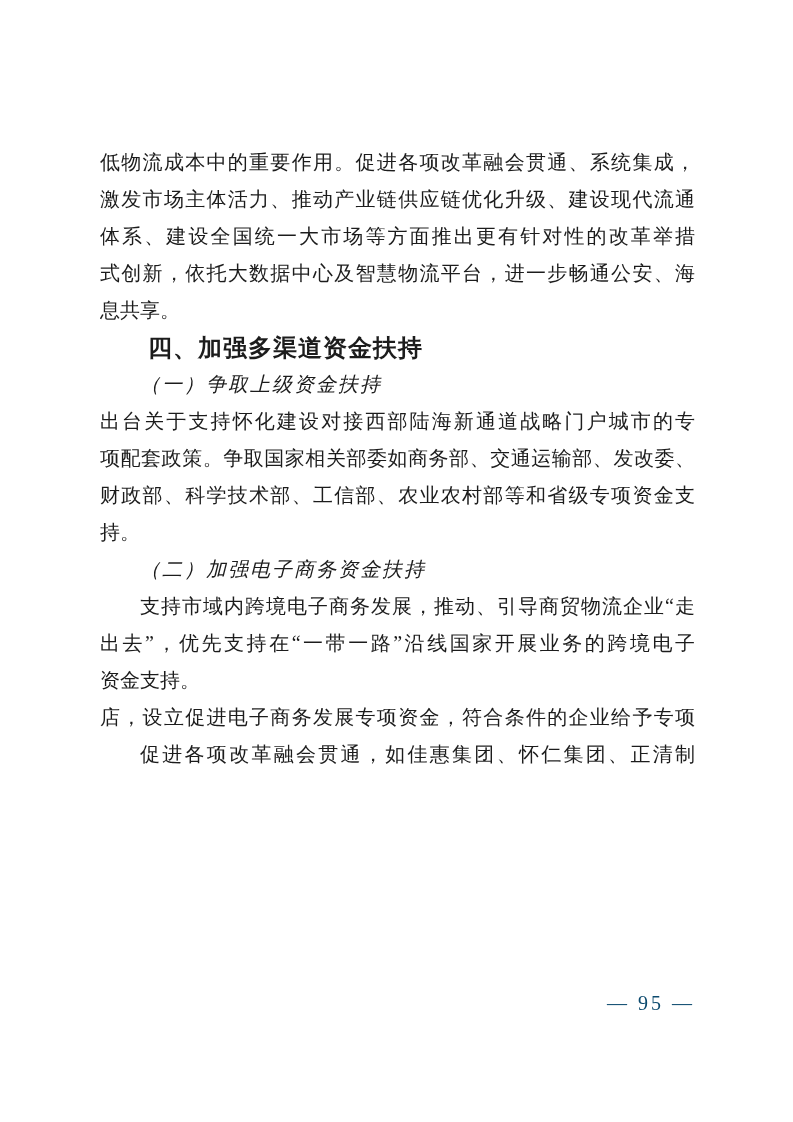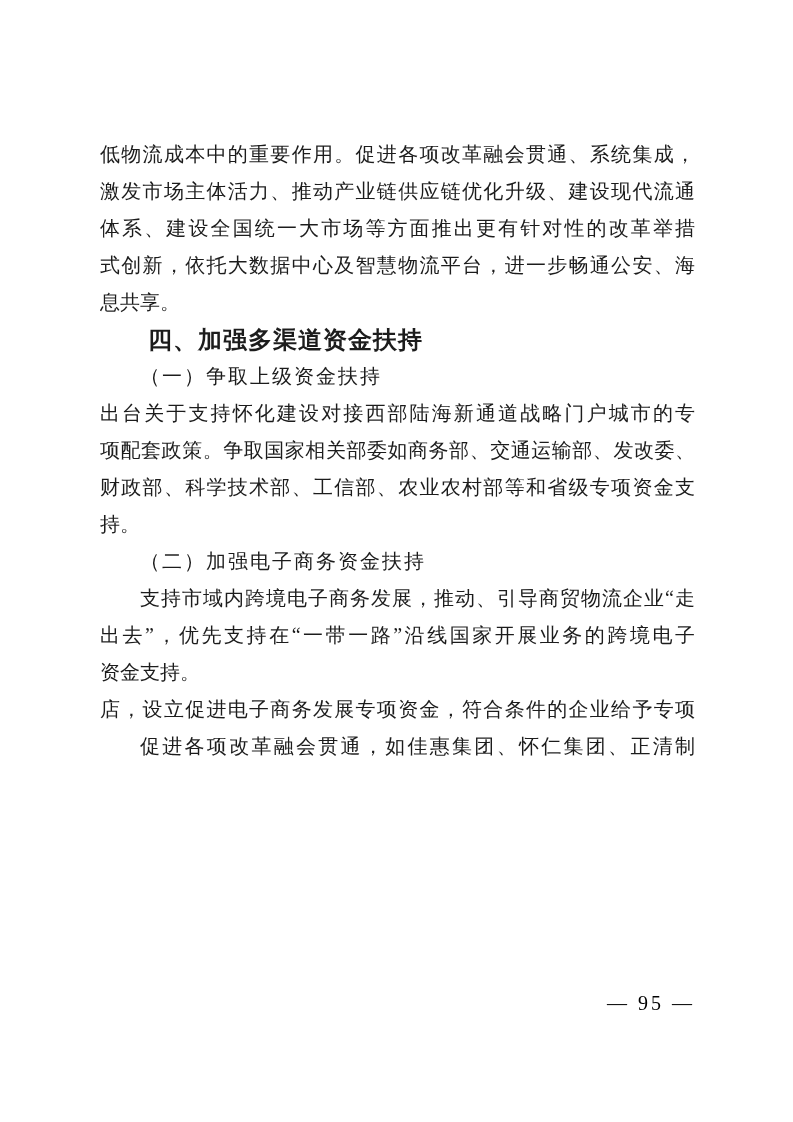--- a/index.html
+++ b/index.html
@@ -12,21 +12,21 @@
     width: 793px;
     height: 1122px;
     background: #ffffff;
     overflow: hidden;
     font-family: "Liberation Serif", "DejaVu Serif", serif;
     color: #1c1c1c;
   }
   .text-block {
     position: absolute;
     left: 100px;
-    top: 136px;
+    top: 144px;
     width: 595px;
   }
   .line {
     height: 37px;
     line-height: 37px;
     font-size: 20px;
     overflow: hidden;
     white-space: normal;
   }
   .full {
@@ -37,32 +37,33 @@
   .indent {
     text-indent: 2em;
   }
   .heading {
     font-family: "Liberation Sans", "DejaVu Sans", sans-serif;
     font-weight: 700;
     font-size: 24px;
     letter-spacing: 1px;
   }
   .kaiti {
+    font-style: italic;
     letter-spacing: 2px;
   }
   .page-number {
     position: absolute;
     right: 98px;
     top: 988px;
     height: 30px;
     line-height: 30px;
     font-size: 20px;
     letter-spacing: 3px;
     font-family: "Liberation Serif", "DejaVu Serif", serif;
-    color: #000000;
+    color: #0c4a6e;
   }
 </style>
 </head>
 <body>
 
 <div class="page">
 
   <div class="text-block">
 
     <div>

